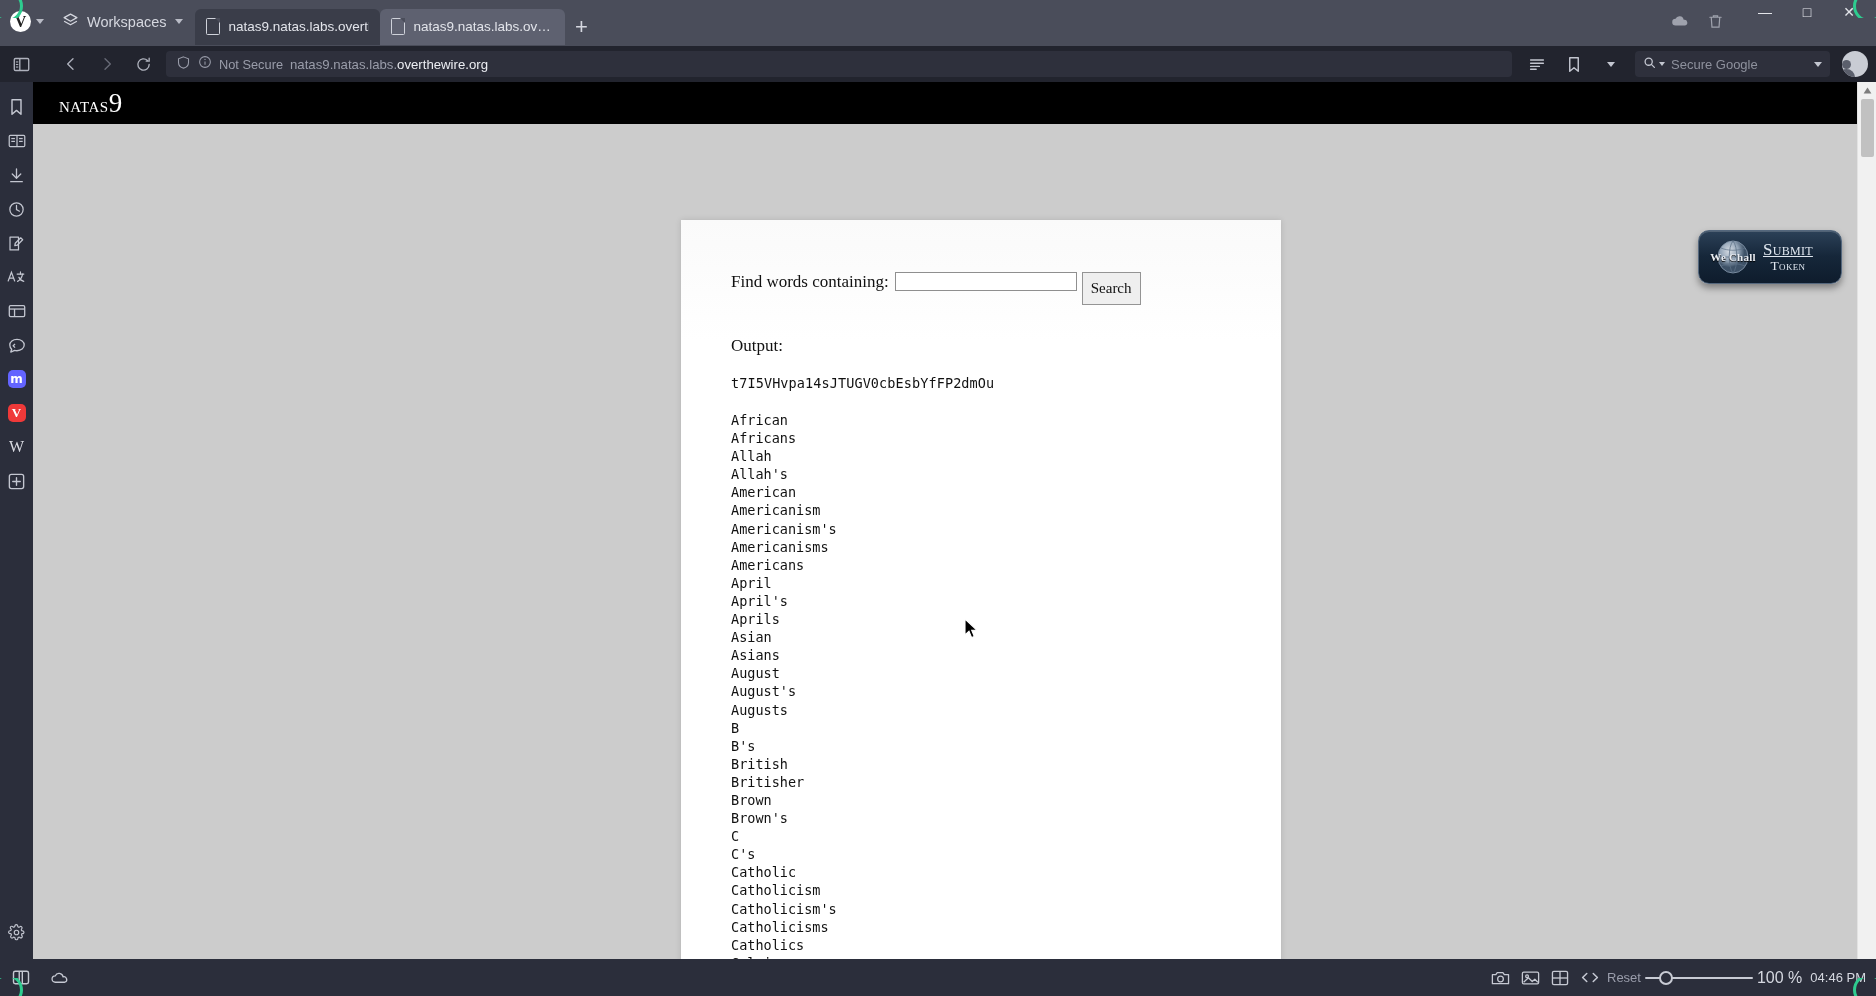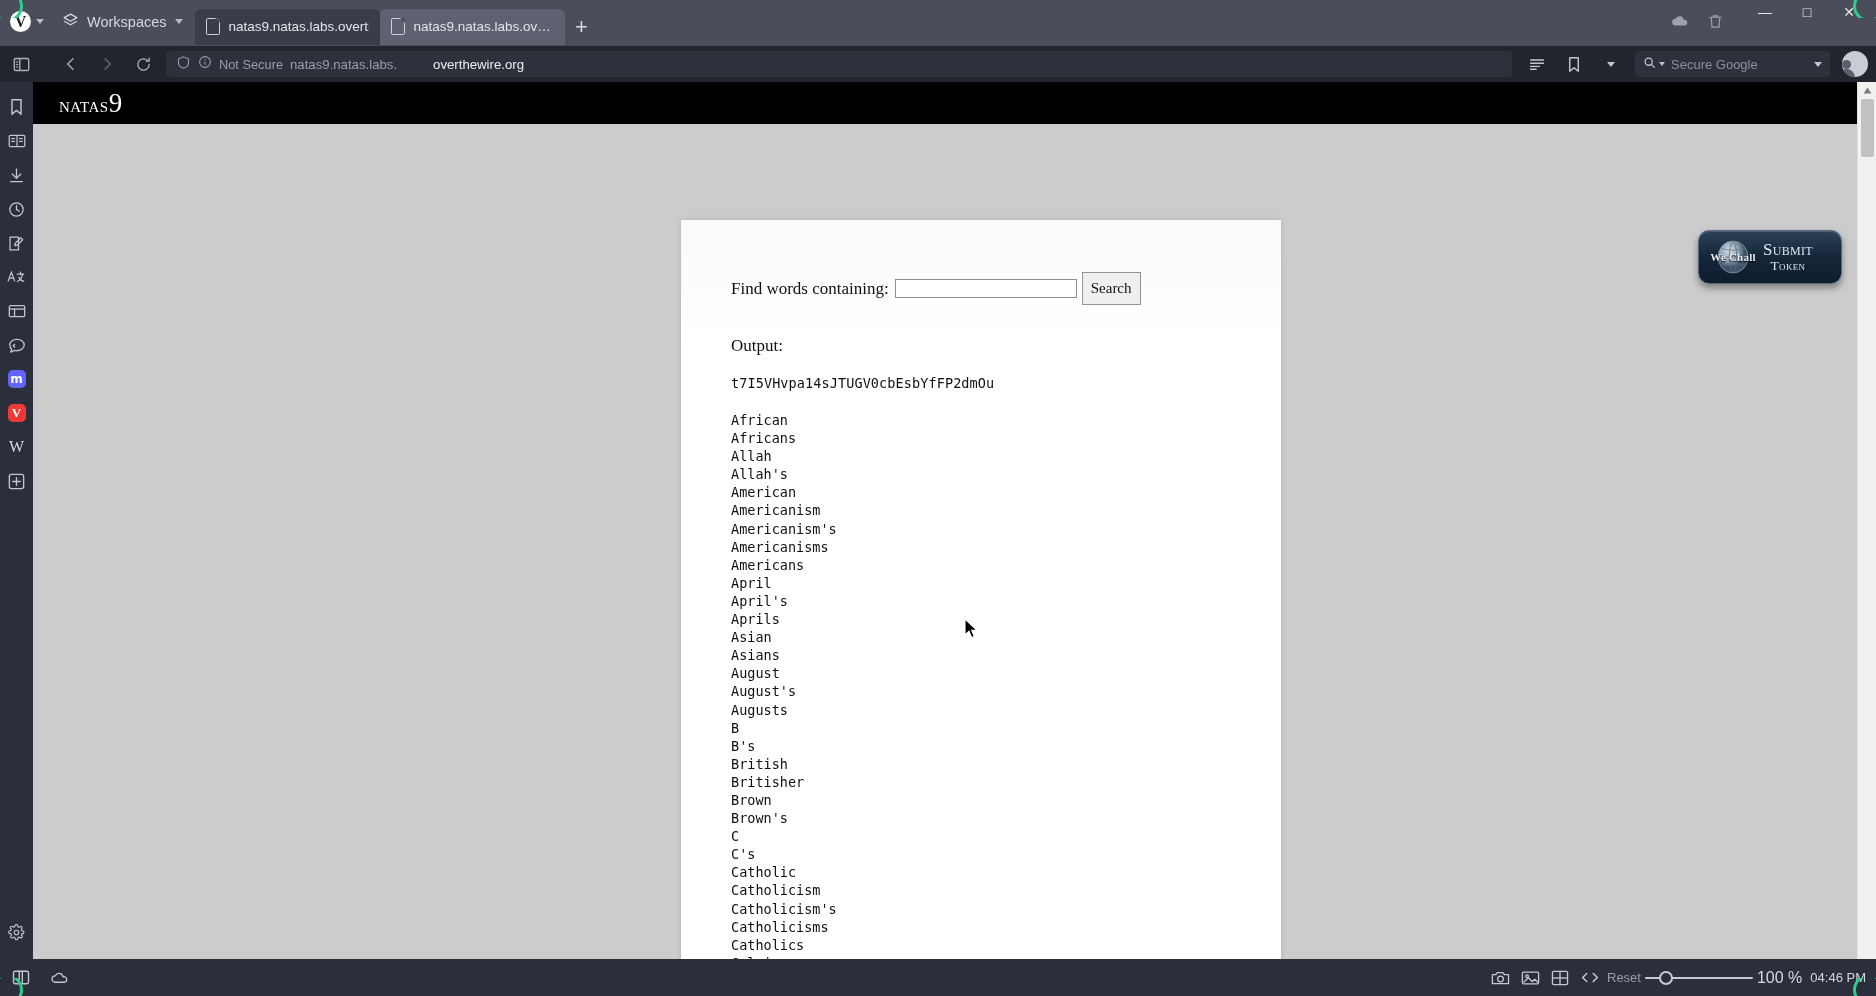--- a/index.html
+++ b/index.html
@@ -112,21 +112,21 @@
     height: 26px;
     background: #2e303c;
     border-radius: 4px;
     display: flex; align-items: center;
     gap: 7px; padding: 0 10px;
     margin-left: 4px; margin-right: 6px;
     min-width: 0;
   }
   .notsecure { color: #9a9daa; font-size: 12.8px; white-space: nowrap; }
   .url { color: #9a9daa; font-size: 13.2px; white-space: nowrap; }
-  .url b { color: #eceef3; font-weight: normal; margin-left: 36px; }
+  .url b { color: #eceef3; font-weight: normal; }
   .ab-right { display: flex; align-items: center; gap: 3px; }
   .searchfield {
     width: 195px; height: 26px;
     background: #2e303c; border-radius: 4px;
     display: flex; align-items: center; gap: 6px;
     padding: 0 8px; margin-left: 4px;
     color: #8e919d; font-size: 13px;
   }
   .avatar {
     width: 26px; height: 26px; border-radius: 50%;
@@ -201,21 +201,21 @@
     left: 648px; top: 138px;
     width: 600px;
     min-height: 820px;
     background: #fbfbfb;
     background: linear-gradient(180deg,#fafafa 0%, #ffffff 120px);
     box-shadow: 0 0 6px rgba(0,0,0,.13);
     padding: 52px 0 0 50px;
     font-family: "Liberation Serif", serif;
     color: #111;
   }
-  .formrow { display: flex; align-items: center; gap: 1px; font-size: 17px; }
+  .formrow { display: flex; gap: 1px; font-size: 17px; }
   .formrow .lbl { margin-right: 5px; }
   .srch-input {
     width: 182px; height: 19px;
     border: 1px solid #8f8f8f;
     background: #fff;
     outline: none;
   }
   .srch-btn {
     height: 33px;
     margin-left: 4px;
@@ -265,21 +265,21 @@
     position: absolute;
     color: #e9edf3;
     font-family: "Liberation Serif", serif;
     font-size: 11px; font-weight: bold;
     text-shadow: 0 1px 1px #000;
     letter-spacing: .2px;
   }
   .wechall-text { display: flex; flex-direction: column; align-items: center; line-height: 1.05; }
   .wc-submit {
     color: #dfe6ef; font-family: "Liberation Serif", serif;
-    font-variant: small-caps; font-size: 17px; letter-spacing: .3px;
+    font-variant: small-caps; font-size: 17px; letter-spacing: .3px; text-decoration: underline;
   }
   .wc-token {
     color: #dfe6ef; font-family: "Liberation Serif", serif;
     font-variant: small-caps; font-size: 13.5px; letter-spacing: .3px;
   }
 
   
   .scrollbar {
     position: absolute; right: 0; top: 0; width: 19px; bottom: 0;
     background: #f1f1f1;

